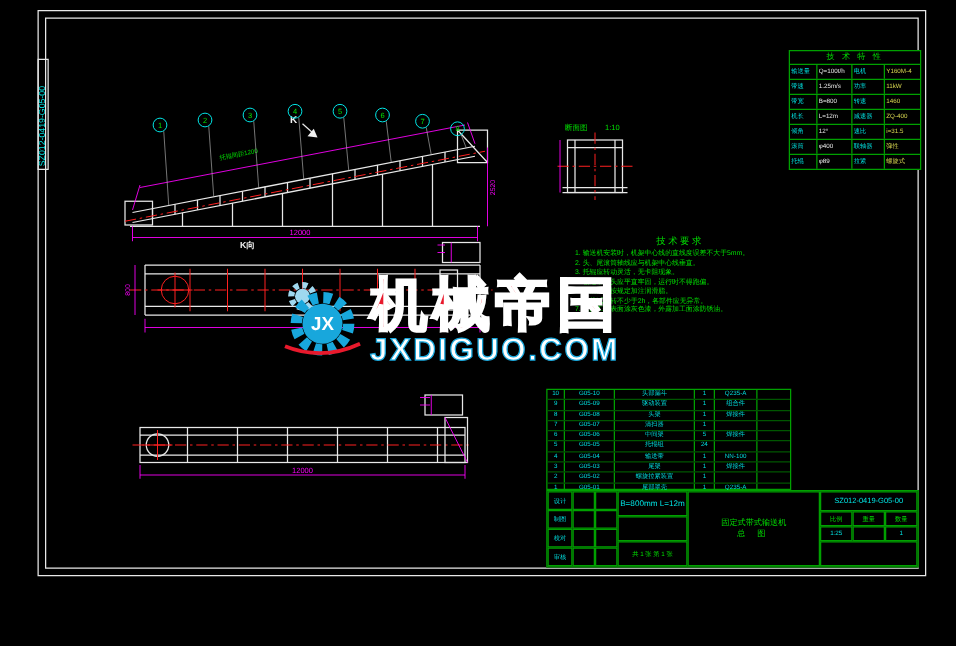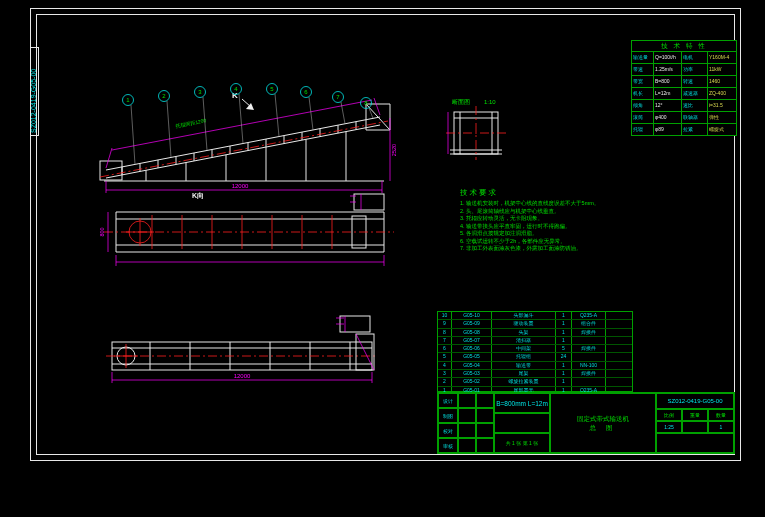--- a/index.html
+++ b/index.html
@@ -24,21 +24,21 @@
   .trow{display:flex;height:11px;border-bottom:1px solid #00a000;}
   .trow:last-child{border-bottom:none;}
   .tcell{box-sizing:border-box;border-right:1px solid #00a000;font-size:5px;line-height:10px;overflow:hidden;white-space:nowrap;padding-left:1px;color:#00dede;}
   .tc0{width:22px;}
   .tc1{width:28px;color:#e8e8e8;}
   .tc2{width:26px;}
   .tc3{width:28px;border-right:none;color:#d8d850;}
 
   
   .tech-req{left:460px;top:188px;width:168px;color:#00e000;}
-  .tr-title{font-size:7.5px;letter-spacing:2px;margin-bottom:2px;}
+  .tr-title{font-size:7.5px;text-align:center;letter-spacing:2px;margin-bottom:2px;}
   .req-line{font-size:5.5px;line-height:7.5px;}
 
   
   .bom{left:437px;top:311px;width:196px;height:81px;box-sizing:border-box;border:1px solid #00a000;background:#000;display:flex;flex-direction:column;}
   .brow{display:flex;height:7.3px;border-bottom:1px solid #005500;}
   .bhead{height:8px;border-bottom:none;border-top:1px solid #00a000;}
   .bcell{box-sizing:border-box;border-right:1px solid #00a000;font-size:5px;line-height:7px;text-align:center;overflow:hidden;white-space:nowrap;color:#00dede;}
   .bch{color:#00e000;line-height:8px;}
   .bc0{width:14px;}.bc1{width:40px;}.bc2{width:64px;}.bc3{width:16px;}.bc4{width:34px;}.bc5{width:26px;border-right:none;}
 
@@ -369,14 +369,28 @@
         <div class="cell lbl2" style="left:218px;top:16px;width:26px;height:12px">比例</div>
         <div class="cell val" style="left:218px;top:28px;width:26px;height:12px">1:25</div>
         <div class="cell lbl2" style="left:244px;top:16px;width:26px;height:12px">重量</div>
         <div class="cell val" style="left:244px;top:28px;width:26px;height:12px"></div>
         <div class="cell lbl2" style="left:270px;top:16px;width:26px;height:12px">数量</div>
         <div class="cell val" style="left:270px;top:28px;width:26px;height:12px">1</div>
       </div>
     <div class="cell" style="left:218px;top:40px;width:78px;height:20px"></div>
   </div>
 
+  <div class="watermark abs">
+    <svg width="66" height="68" viewBox="0 0 66 68" style="position:static">
+      <circle cx="18" cy="14" r="9" fill="none" stroke="#9fd8ef" stroke-width="5" stroke-dasharray="4 3"></circle>
+      <circle cx="18" cy="14" r="6" fill="#9fd8ef"></circle>
+      <circle cx="34" cy="36" r="21" fill="none" stroke="#18a7dc" stroke-width="9" stroke-dasharray="6.5 4.5"></circle>
+      <circle cx="34" cy="36" r="16" fill="#18a7dc"></circle>
+      <path d="M4,54 Q34,66 64,52" fill="none" stroke="#e8192c" stroke-width="3"></path>
+      <text x="34" y="41" text-anchor="middle" fill="#ffffff" font-weight="bold" font-size="15">JX</text>
+    </svg>
+    <div class="wm-text">
+      <div class="wm-brand">机械帝国</div>
+      <div class="wm-site">JXDIGUO.COM</div>
+    </div>
+  </div>
 
 </div>
 
 </body></html>

